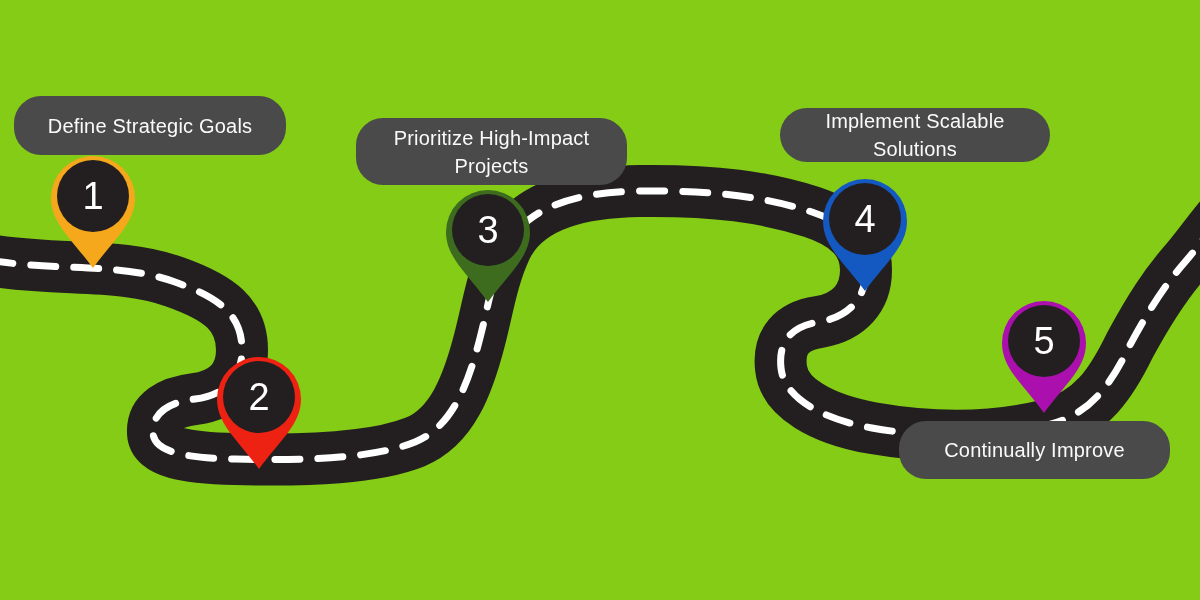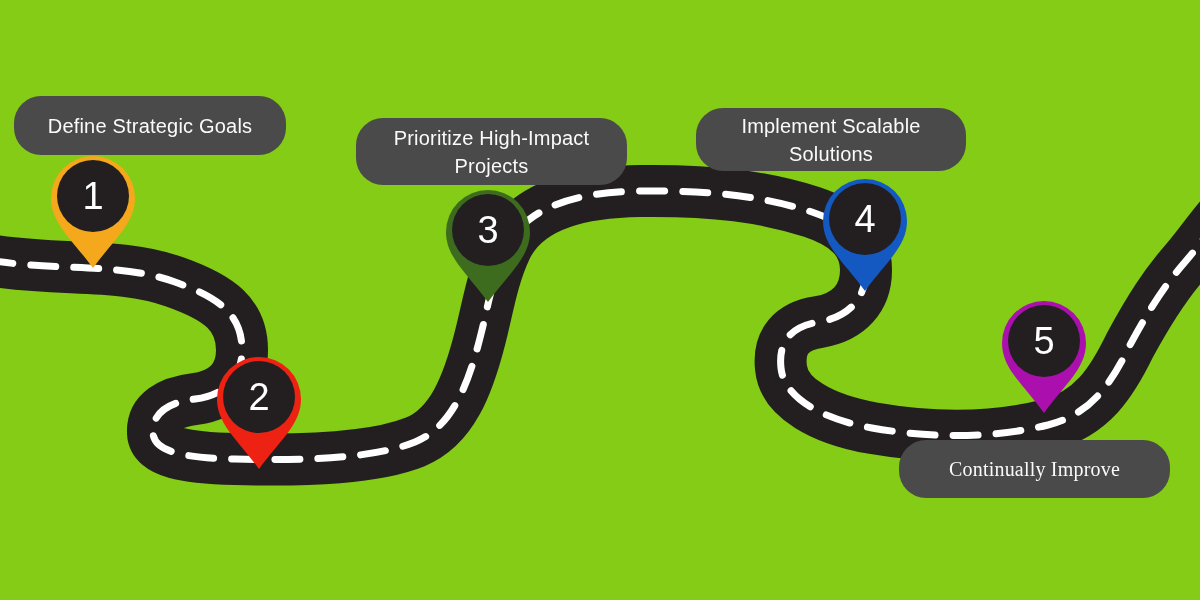--- a/index.html
+++ b/index.html
@@ -82,25 +82,25 @@
 
   <div class="bubble" style="left:14px;top:96px;width:272px;height:59px;">
     <span>Define Strategic Goals</span>
   </div>
 
 
   <div class="bubble" style="left:356px;top:118px;width:271px;height:67px;">
     <span>Prioritize High-Impact Projects</span>
   </div>
 
-  <div class="bubble" style="left:696px;top:108px;width:270px;height:63px;">
+  <div class="bubble" style="left:780px;top:108px;width:270px;height:54px;">
     <span>Implement Scalable Solutions</span>
   </div>
 
-  <div class="bubble" style="left:899px;top:440px;width:271px;height:58px;font-family:Liberation Serif, serif;">
+  <div class="bubble" style="left:899px;top:421px;width:271px;height:58px;">
     <span>Continually Improve</span>
   </div>
 
   <svg class="pin" style="left:51px;top:156px;" viewBox="0 0 84 114">
     <path d="M42,0 A42,42 0 0 0 0,42 C0,67 20,82 42,112 C64,82 84,67 84,42 A42,42 0 0 0 42,0 Z" fill="#f6a81c"></path>
     <circle cx="42" cy="40" r="36" fill="#231f20"></circle>
     <text x="42" y="53" text-anchor="middle">1</text>
   </svg>
 
   <svg class="pin" style="left:217px;top:357px;" viewBox="0 0 84 114">

